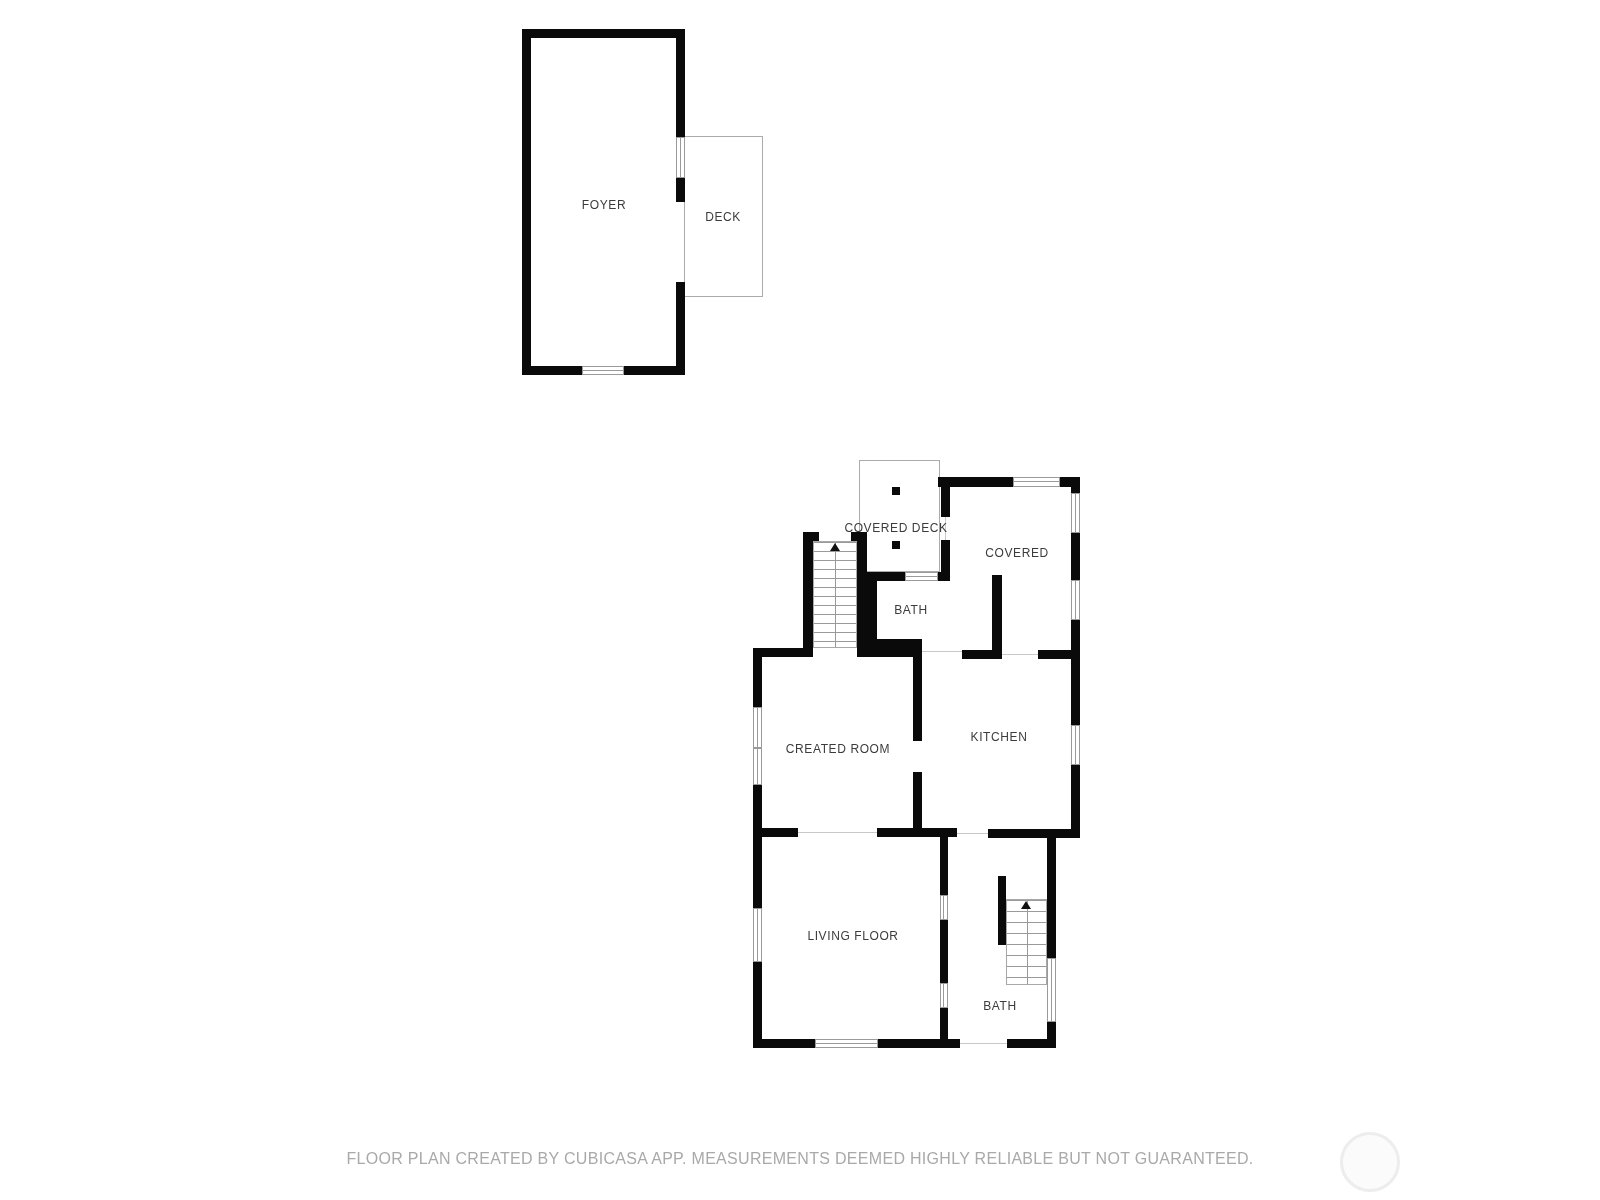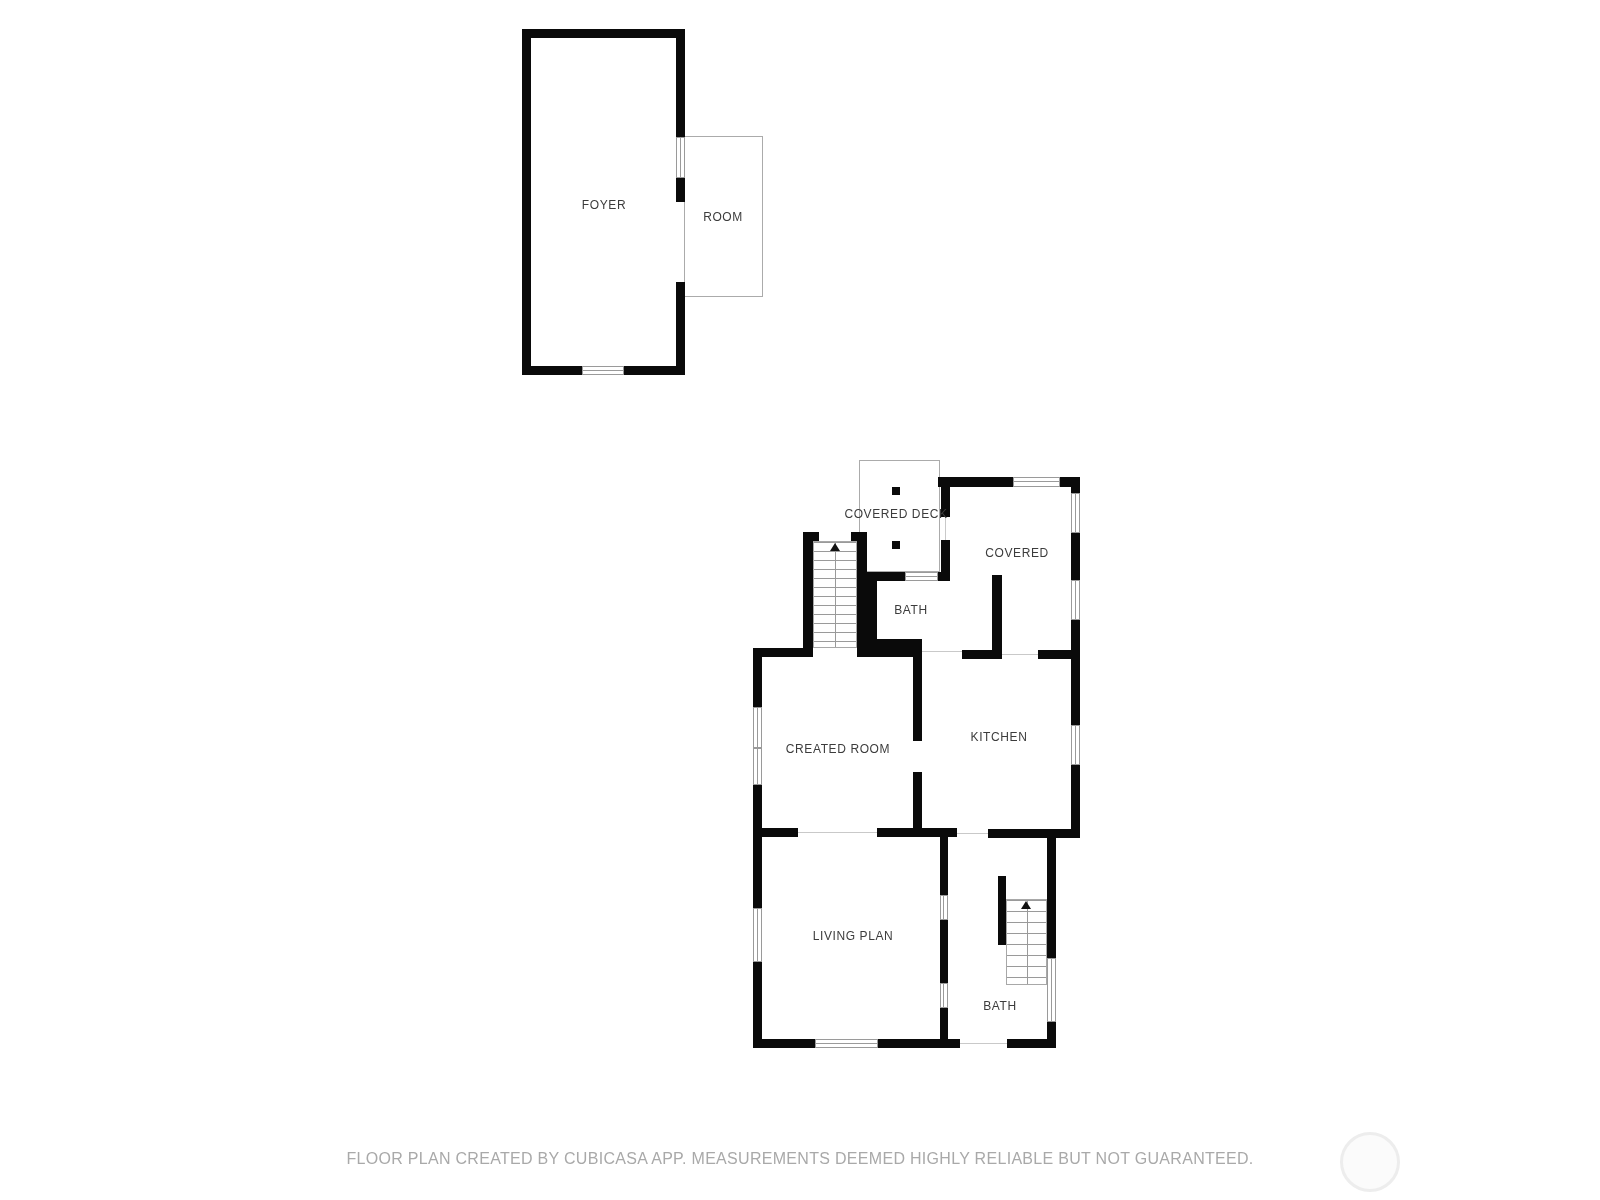--- a/index.html
+++ b/index.html
@@ -57,21 +57,21 @@
   <div class="w" style="left:522px;top:29px;width:9px;height:346px;"></div>
   <div class="w" style="left:522px;top:366px;width:163px;height:9px;"></div>
   <div class="w" style="left:676px;top:29px;width:9px;height:108px;"></div>
   <div class="win winv" style="left:676px;top:137px;width:9px;height:41px;"></div>
   <div class="w" style="left:676px;top:178px;width:9px;height:24px;"></div>
   <div class="w" style="left:676px;top:282px;width:9px;height:93px;"></div>
 
   <div class="win winh" style="left:582px;top:366px;width:42px;height:9px;"></div>
 
   <div class="rlabel" style="left:604px;top:205px;">FOYER</div>
-  <div class="rlabel" style="left:723px;top:217px;">ROOM</div>
+  <div class="rlabel" style="left:723px;top:217px;">DECK</div>
 
   <div class="thin" style="left:859px;top:460px;width:81px;height:112px;"></div>
   <div class="post" style="left:892px;top:487px;width:8px;height:8px;"></div>
   <div class="post" style="left:892px;top:541px;width:8px;height:8px;"></div>
 
   <div class="w" style="left:938px;top:477px;width:77px;height:10px;"></div>
   <div class="win winh" style="left:1013px;top:477px;width:47px;height:10px;"></div>
   <div class="w" style="left:1060px;top:477px;width:20px;height:10px;"></div>
 
   <div class="w" style="left:1071px;top:477px;width:9px;height:16px;"></div>
@@ -139,25 +139,25 @@
   <div class="w" style="left:998px;top:876px;width:8px;height:69px;"></div>
   <div class="stairs coarse" style="left:1006px;top:899px;width:41px;height:86px;"></div>
   <div class="arrow-up" style="left:1021px;top:901px;"></div>
 
   <div class="w" style="left:753px;top:1039px;width:62px;height:9px;"></div>
   <div class="win winh" style="left:815px;top:1039px;width:63px;height:9px;"></div>
   <div class="w" style="left:878px;top:1039px;width:82px;height:9px;"></div>
   <div class="doorh" style="left:960px;top:1043px;width:47px;"></div>
   <div class="w" style="left:1007px;top:1039px;width:49px;height:9px;"></div>
 
-  <div class="rlabel" style="left:896px;top:514px;text-align:right;">COVERED DECK</div>
+  <div class="rlabel" style="left:896px;top:528px;text-align:right;">COVERED DECK</div>
   <div class="rlabel" style="left:1017px;top:553px;">COVERED</div>
   <div class="rlabel" style="left:911px;top:610px;">BATH</div>
   <div class="rlabel" style="left:838px;top:749px;">CREATED ROOM</div>
   <div class="rlabel" style="left:999px;top:737px;">KITCHEN</div>
-  <div class="rlabel" style="left:853px;top:936px;">LIVING PLAN</div>
+  <div class="rlabel" style="left:853px;top:936px;">LIVING FLOOR</div>
   <div class="rlabel" style="left:1000px;top:1006px;">BATH</div>
 
   <div class="footer">FLOOR PLAN CREATED BY CUBICASA APP. MEASUREMENTS DEEMED HIGHLY RELIABLE BUT NOT GUARANTEED.</div>
 
   <div class="watermark"></div>
 
 </div>
 
 </body></html>

